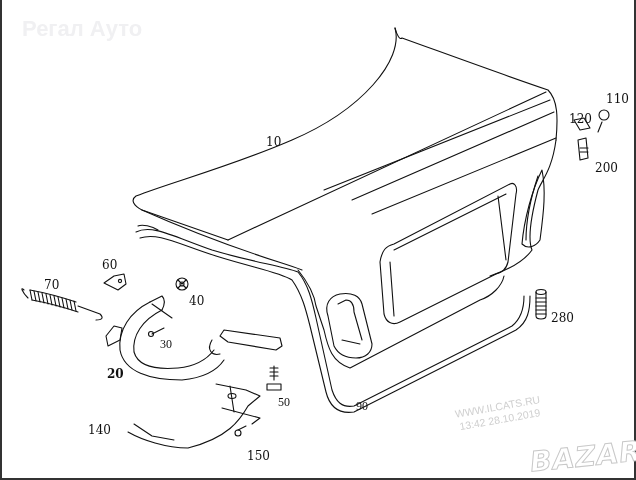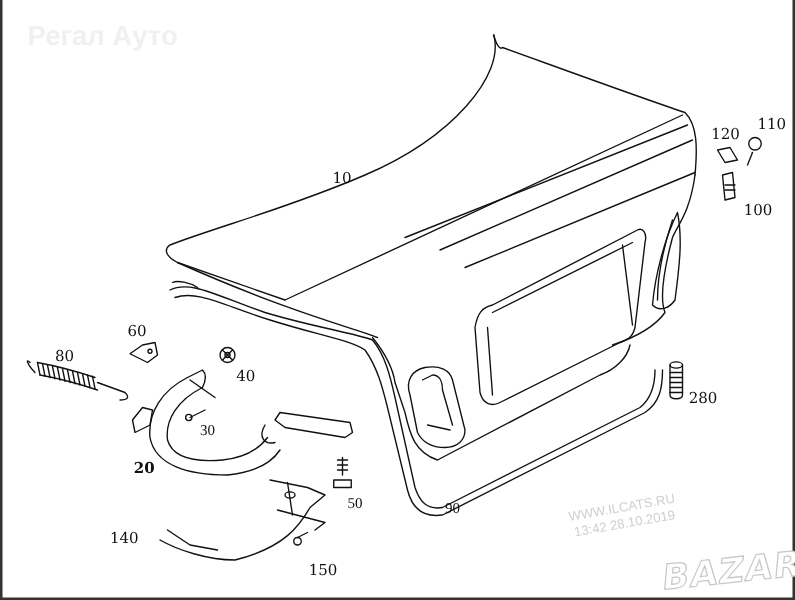--- a/index.html
+++ b/index.html
@@ -147,25 +147,25 @@
       <path d="M578,148 L586,148 M578,152 L586,152"></path>
     </g>
   </svg>
 
   <div class="label" style="left:264px;top:136px;">10</div>
   <div class="label" style="left:105px;top:368px;font-weight:bold;">20</div>
   <div class="label" style="left:158px;top:338px;font-family:Liberation Serif, serif;">30</div>
   <div class="label" style="left:187px;top:295px;">40</div>
   <div class="label" style="left:276px;top:396px;font-family:Liberation Serif, serif;">50</div>
   <div class="label" style="left:100px;top:259px;">60</div>
-  <div class="label" style="left:42px;top:279px;">80</div>
+  <div class="label" style="left:42px;top:279px;">70</div>
   <div class="label" style="left:354px;top:400px;font-family:Liberation Serif, serif;">90</div>
-  <div class="label" style="left:593px;top:162px;">100</div>
+  <div class="label" style="left:593px;top:162px;">200</div>
   <div class="label" style="left:604px;top:93px;">110</div>
-  <div class="label" style="left:567px;top:101px;">120</div>
+  <div class="label" style="left:567px;top:113px;">120</div>
   <div class="label" style="left:86px;top:424px;">140</div>
   <div class="label" style="left:245px;top:438px;margin-top:12px;">150</div>
   <div class="label" style="left:549px;top:312px;">280</div>
 
   <div class="wm-site">
     <div>WWW.ILCATS.RU</div>
     <div>13:42 28.10.2019</div>
   </div>
   <div class="wm-brand">BAZAR</div>
 </div>

